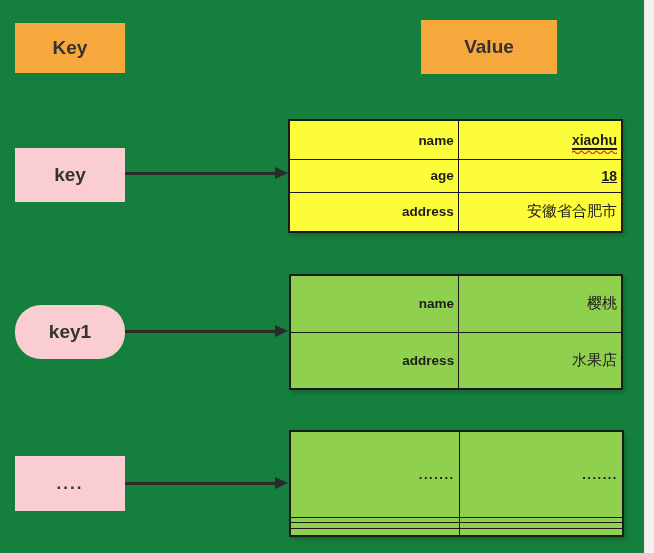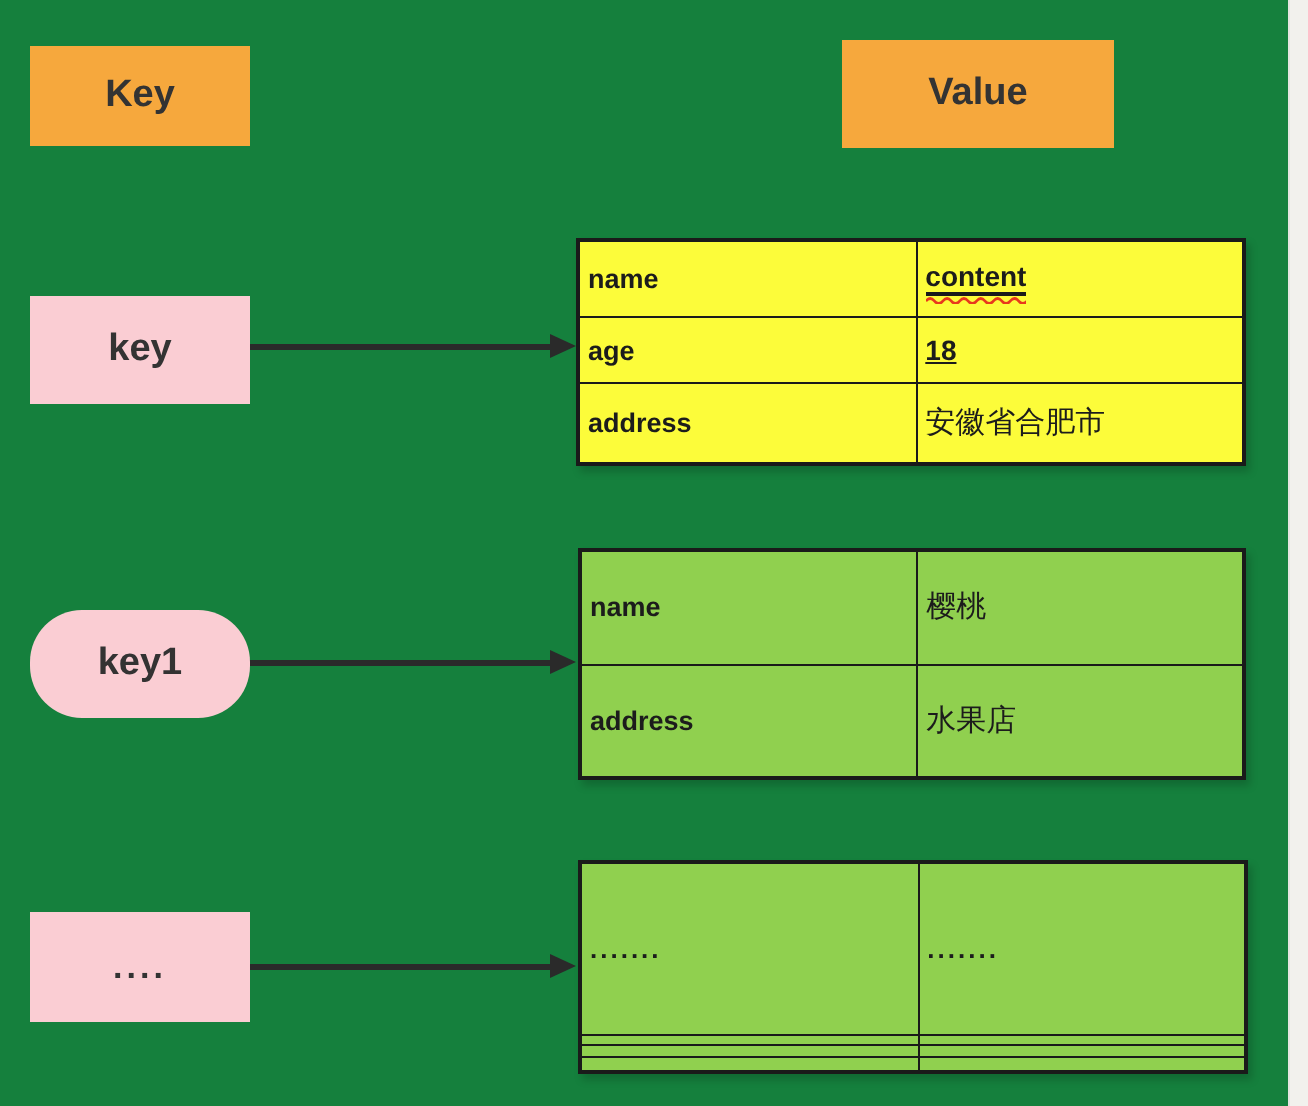--- a/index.html
+++ b/index.html
@@ -78,21 +78,21 @@
 
   
   .val-table {
     position: absolute;
     border-collapse: collapse;
     table-layout: fixed;
     box-shadow: 2px 3px 4px rgba(0,0,0,0.18);
   }
   .val-table td {
     border: 1.8px solid #1a1a1a;
-    text-align: left;
+    text-align: right;
     vertical-align: middle;
     color: #1c1c1c;
     padding: 0 4px;
     overflow: hidden;
   }
   .val-table { border: 2.2px solid #1a1a1a; }
 
   .t-yellow { left: 288px; top: 119px; width: 335px; height: 114px; }
   .t-yellow td { background: #fcfc3a; }
   .t-green1 { left: 289px; top: 274px; width: 334px; height: 116px; }
@@ -153,21 +153,21 @@
   <table class="val-table t-yellow">
     <colgroup>
         <col class="col-field">
         <col>
       </colgroup>
     <tbody>
       <tr>
         <td class="cell-field">name</td>
         <td>
           <span class="misspell-wrap">
-            <span class="val">content</span>
+            <span class="val">xiaohu</span>
             <svg class="squiggle" viewBox="0 0 60 4" preserveAspectRatio="none">
                 <path d="M0 2.5 Q2.5 0 5 2.5 T10 2.5 T15 2.5 T20 2.5 T25 2.5 T30 2.5 T35 2.5 T40 2.5 T45 2.5 T50 2.5 T55 2.5 T60 2.5" fill="none" stroke="#E8391D" stroke-width="1.4"></path>
               </svg>
           </span>
         </td>
       </tr>
       <tr>
         <td class="cell-field">age</td>
         <td class="cell-en">18</td>
       </tr>

